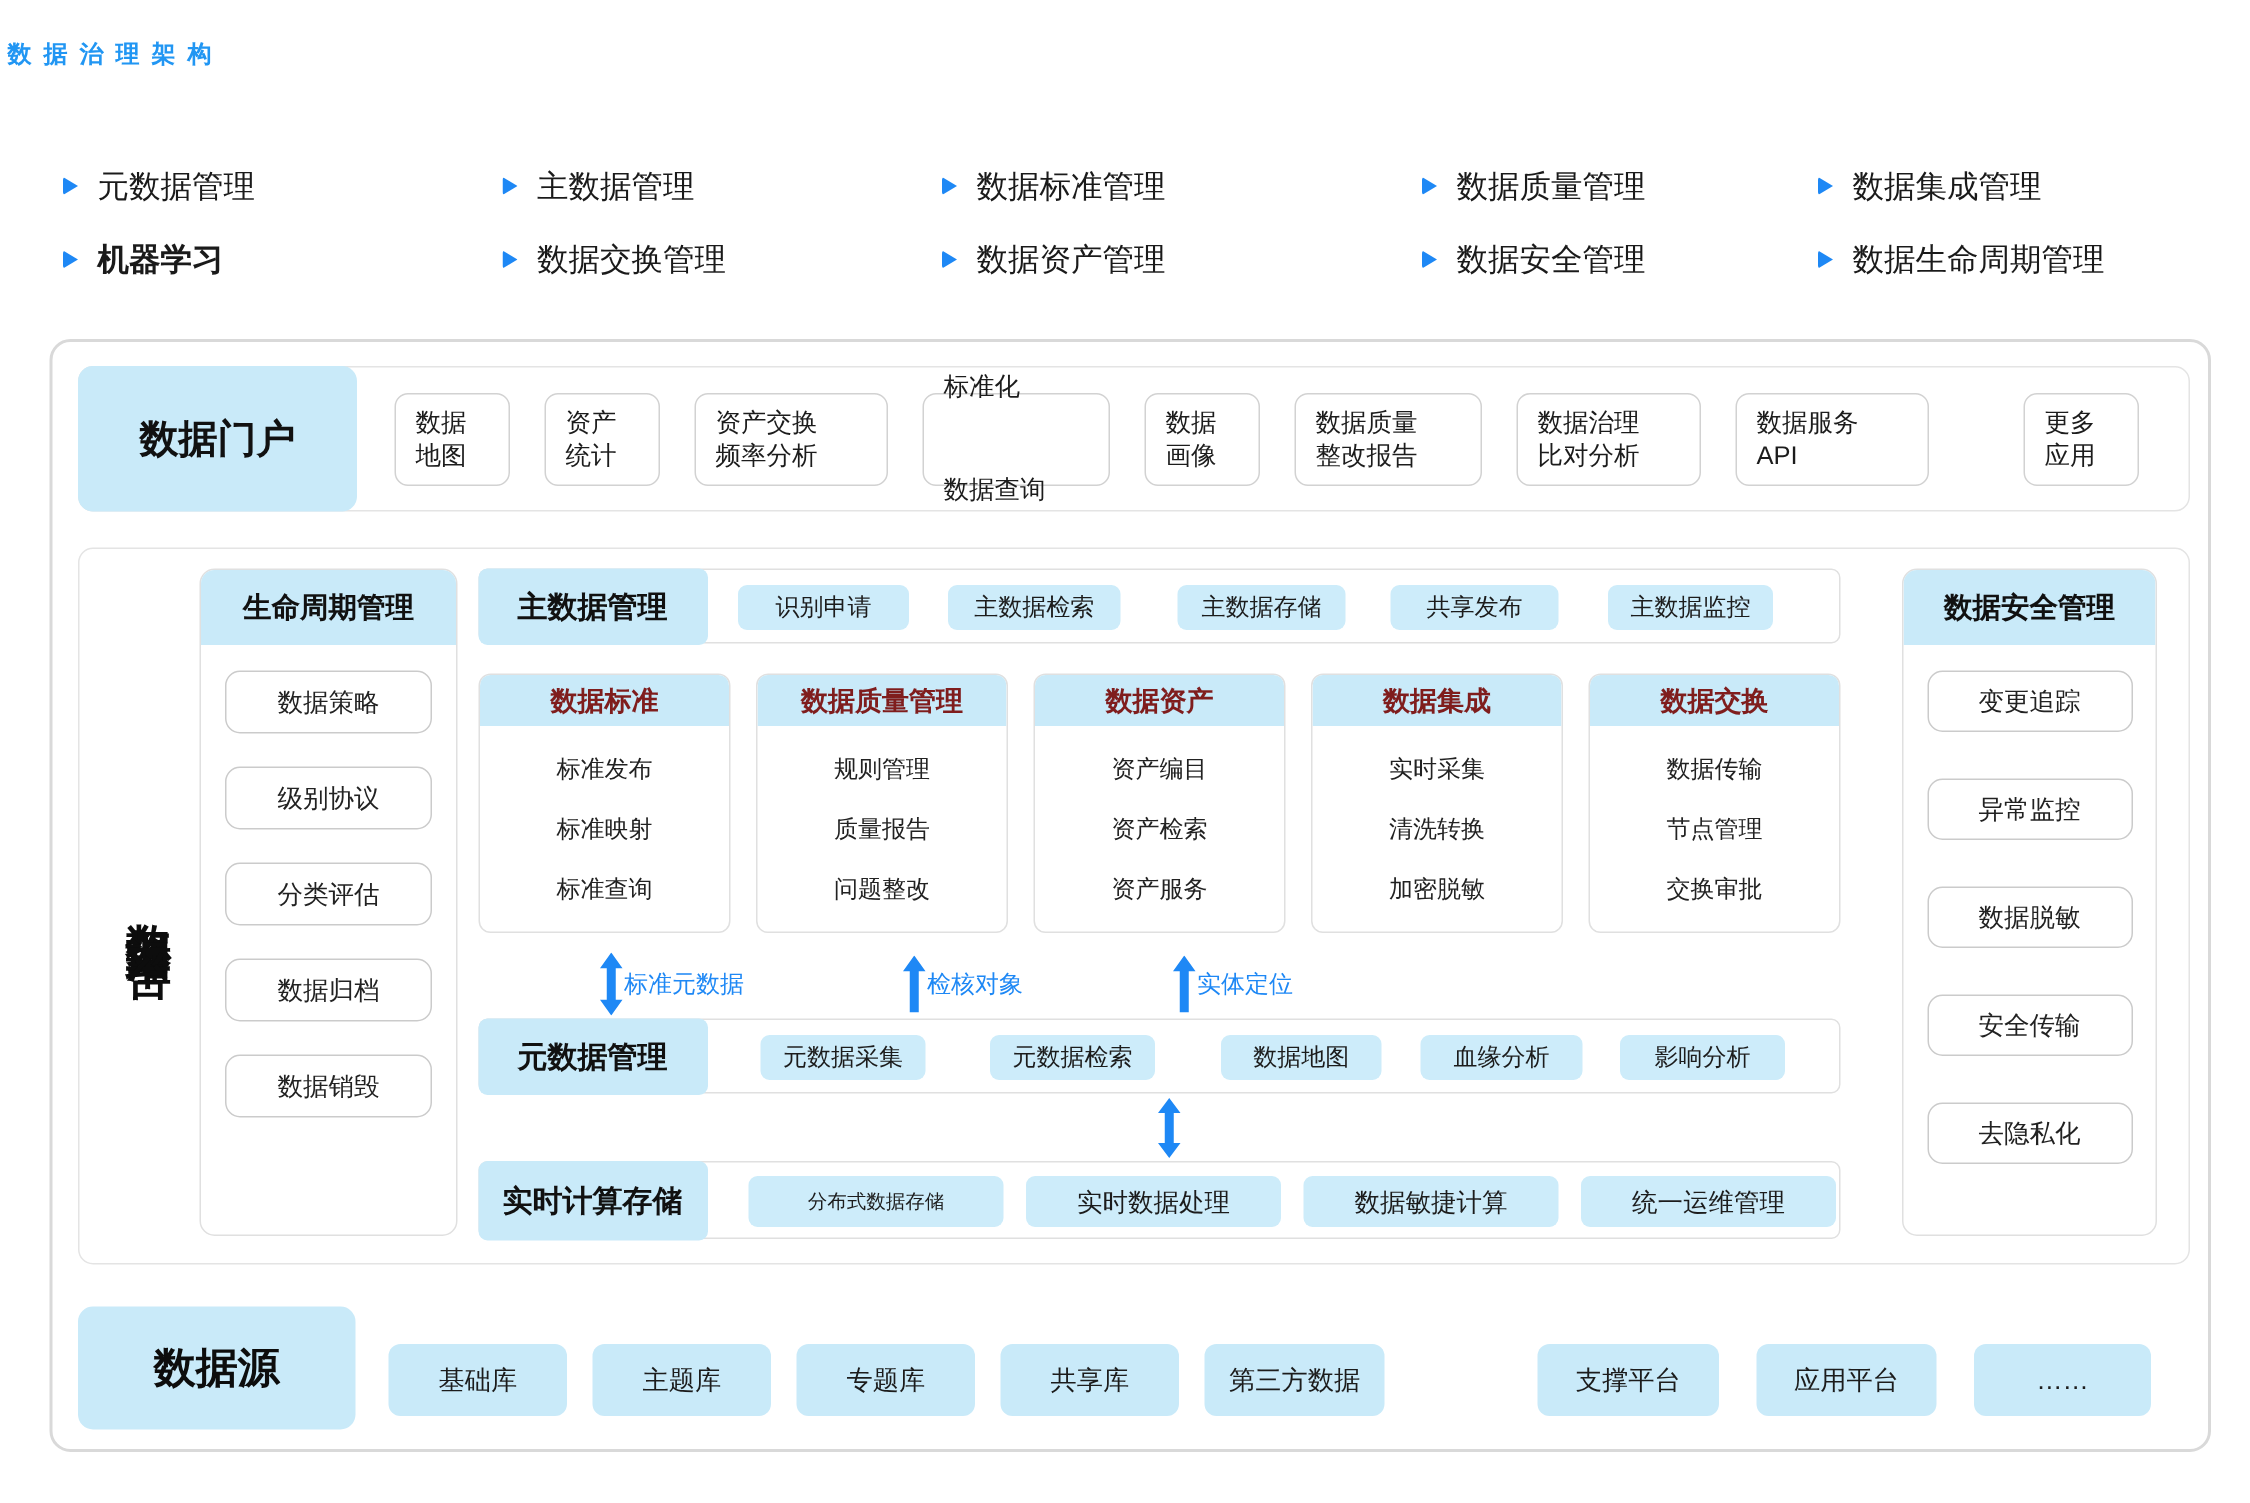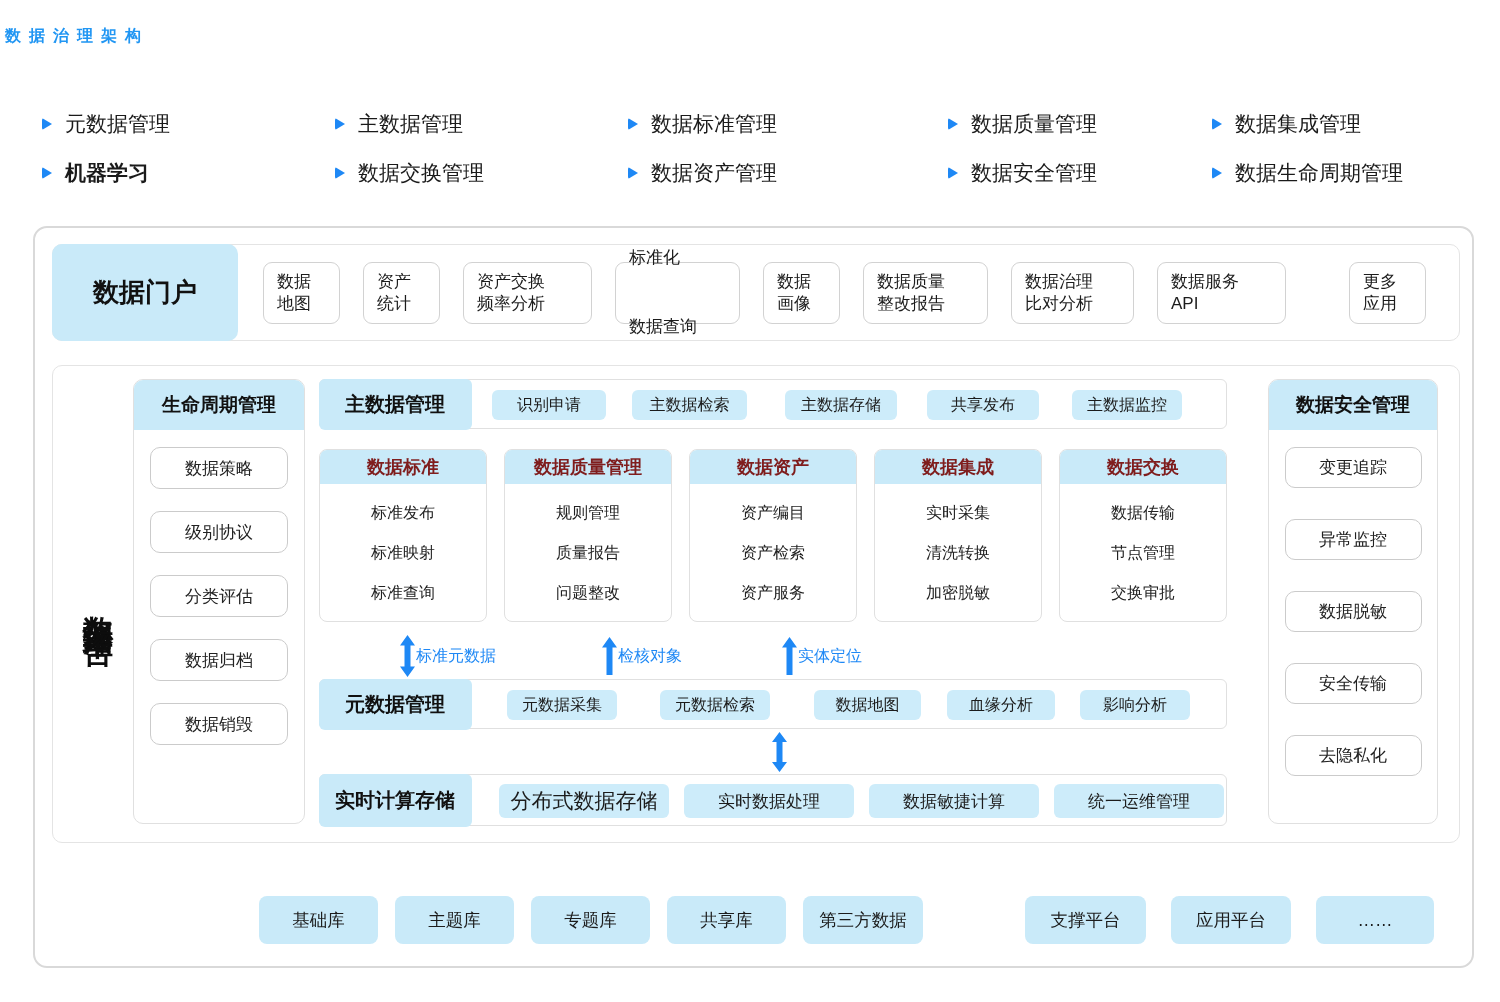--- a/index.html
+++ b/index.html
@@ -260,38 +260,39 @@
         <div class="chip" style="left:627px; top:10px; width:108px; height:30px;">血缘分析</div>
         <div class="chip" style="left:760px; top:10px; width:110px; height:30px;">影响分析</div>
       </div>
 
       <svg width="17" height="40" viewBox="0 0 17 40" style="position:absolute; left:718px; top:366px;">
         <path d="M8.5 0 L16 10 H11.5 V30 H16 L8.5 40 L1 30 H5.5 V10 H1 Z" fill="#1e88f5"></path>
       </svg>
 
       <div class="func-row" style="top:408px; height:52px;">
         <div class="row-head">实时计算存储</div>
-        <div class="chip" style="left:179px; top:9px; width:170px; height:34px; font-size:21px;">分布式数据存储</div>
+        <div class="chip" style="left:179px; top:9px; width:170px; height:34px; font-size:13px;">分布式数据存储</div>
         <div class="chip" style="left:364px; top:9px; width:170px; height:34px; font-size:17px;">实时数据处理</div>
         <div class="chip" style="left:549px; top:9px; width:170px; height:34px; font-size:17px;">数据敏捷计算</div>
         <div class="chip" style="left:734px; top:9px; width:170px; height:34px; font-size:17px;">统一运维管理</div>
       </div>
 
       <div class="side-col" style="left:1215px; width:170px;">
         <div class="col-head">数据安全管理</div>
         <div class="side-items loose">
           <div class="white-box" style="width:137px; height:41px;">变更追踪</div>
           <div class="white-box" style="width:137px; height:41px;">异常监控</div>
           <div class="white-box" style="width:137px; height:41px;">数据脱敏</div>
           <div class="white-box" style="width:137px; height:41px;">安全传输</div>
           <div class="white-box" style="width:137px; height:41px;">去隐私化</div>
         </div>
       </div>
     </div>
 
+    <div class="src-head">数据源</div>
     <div class="src-group" style="left:224px; gap:17px;">
       <div class="src-chip">基础库</div>
       <div class="src-chip">主题库</div>
       <div class="src-chip">专题库</div>
       <div class="src-chip">共享库</div>
       <div class="src-chip" style="width:120px;">第三方数据</div>
     </div>
     <div class="src-group" style="left:990px; gap:25px;">
       <div class="src-chip" style="width:121px;">支撑平台</div>
       <div class="src-chip" style="width:120px;">应用平台</div>

